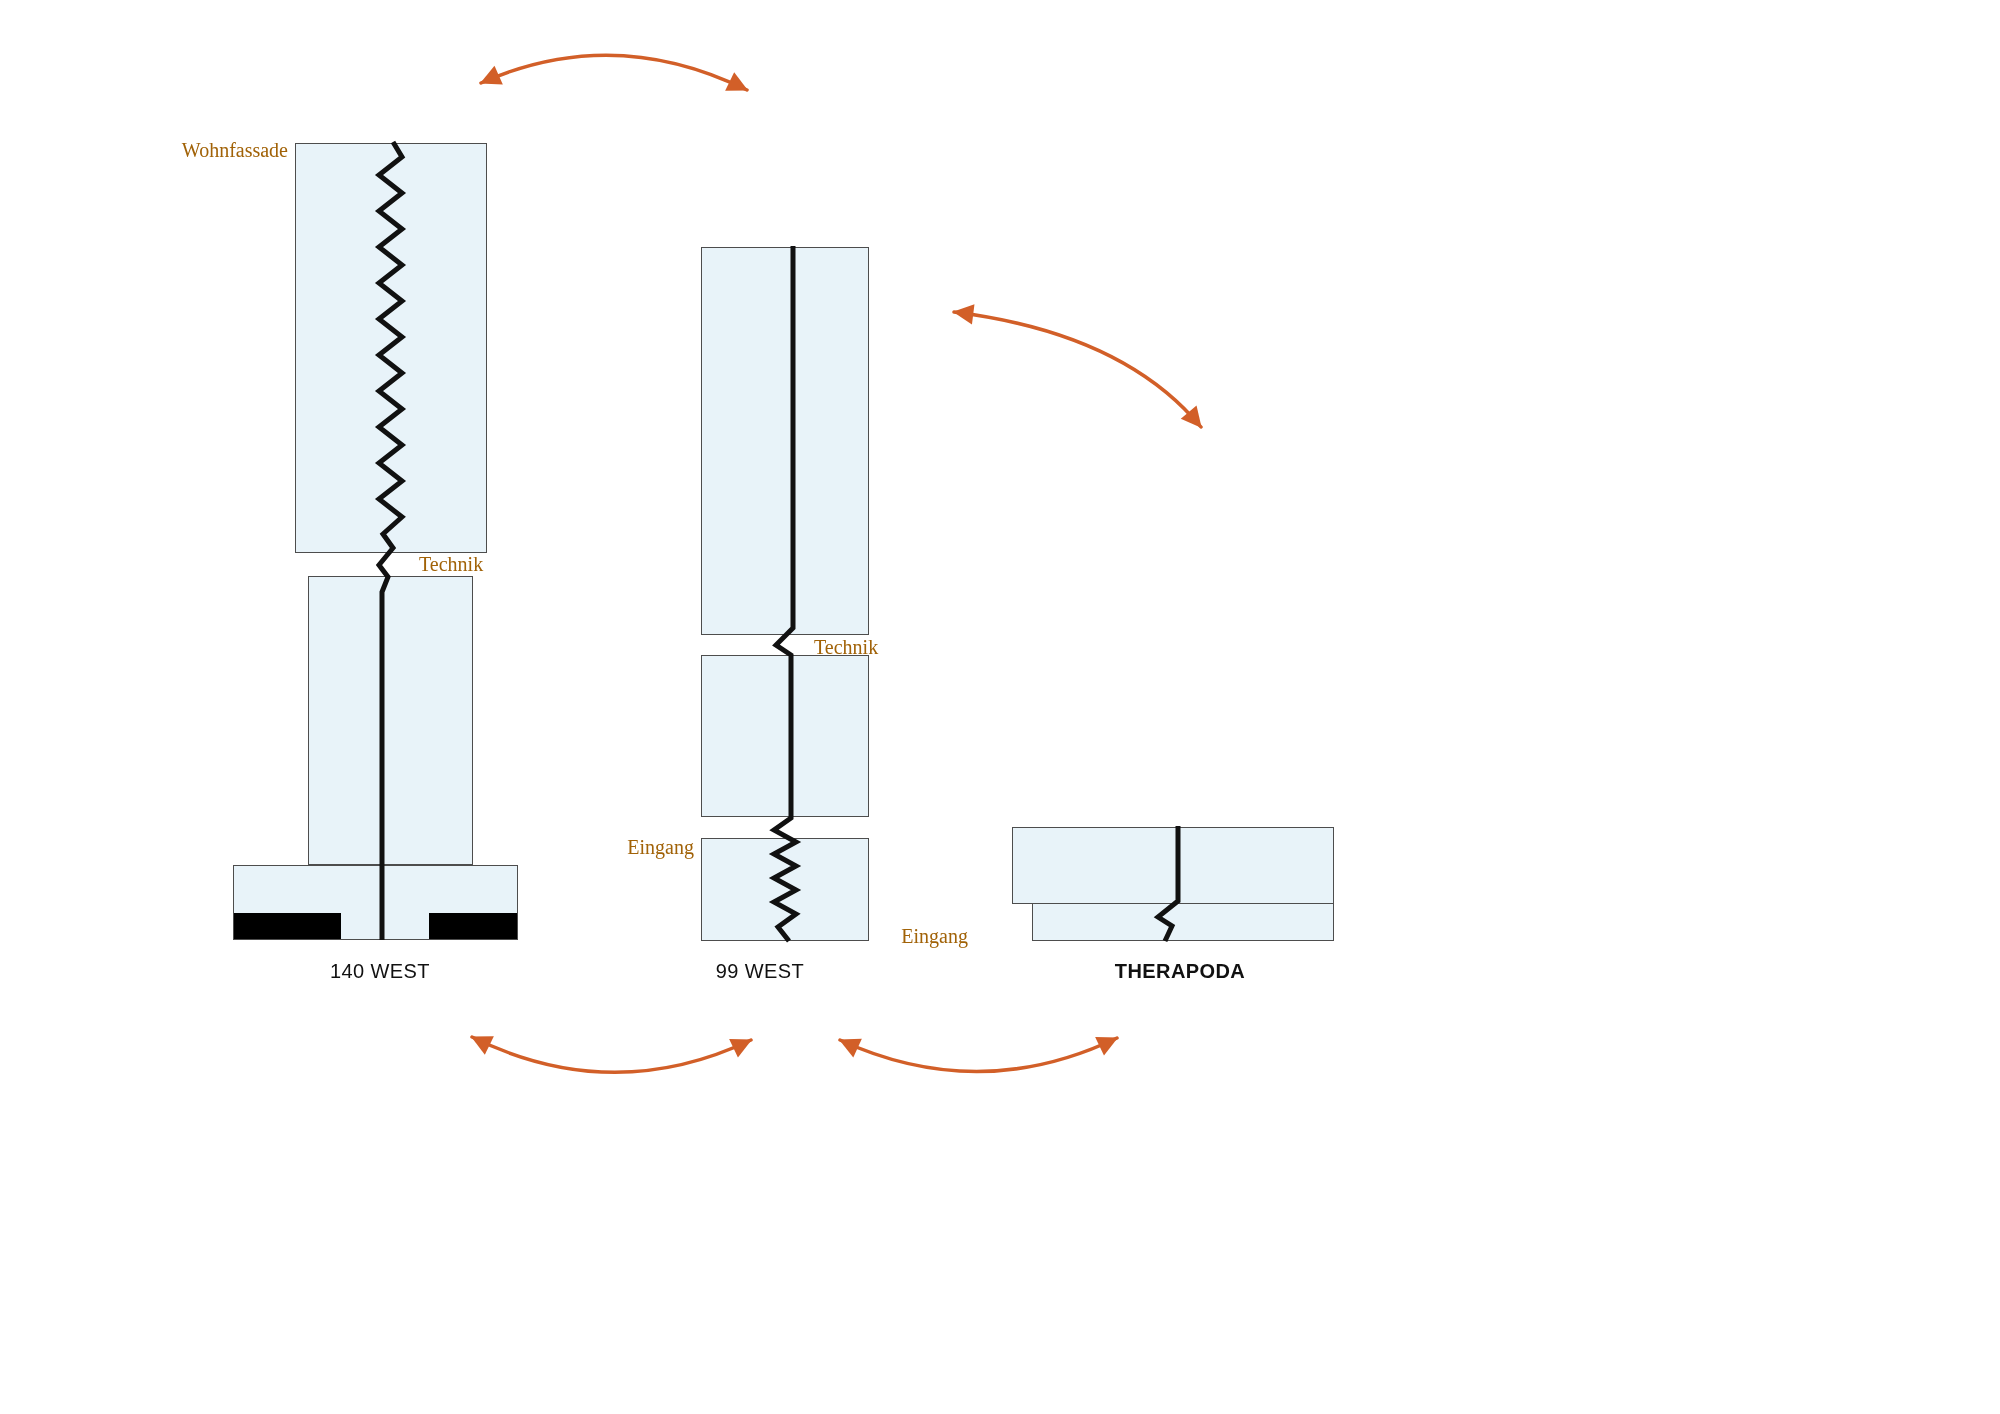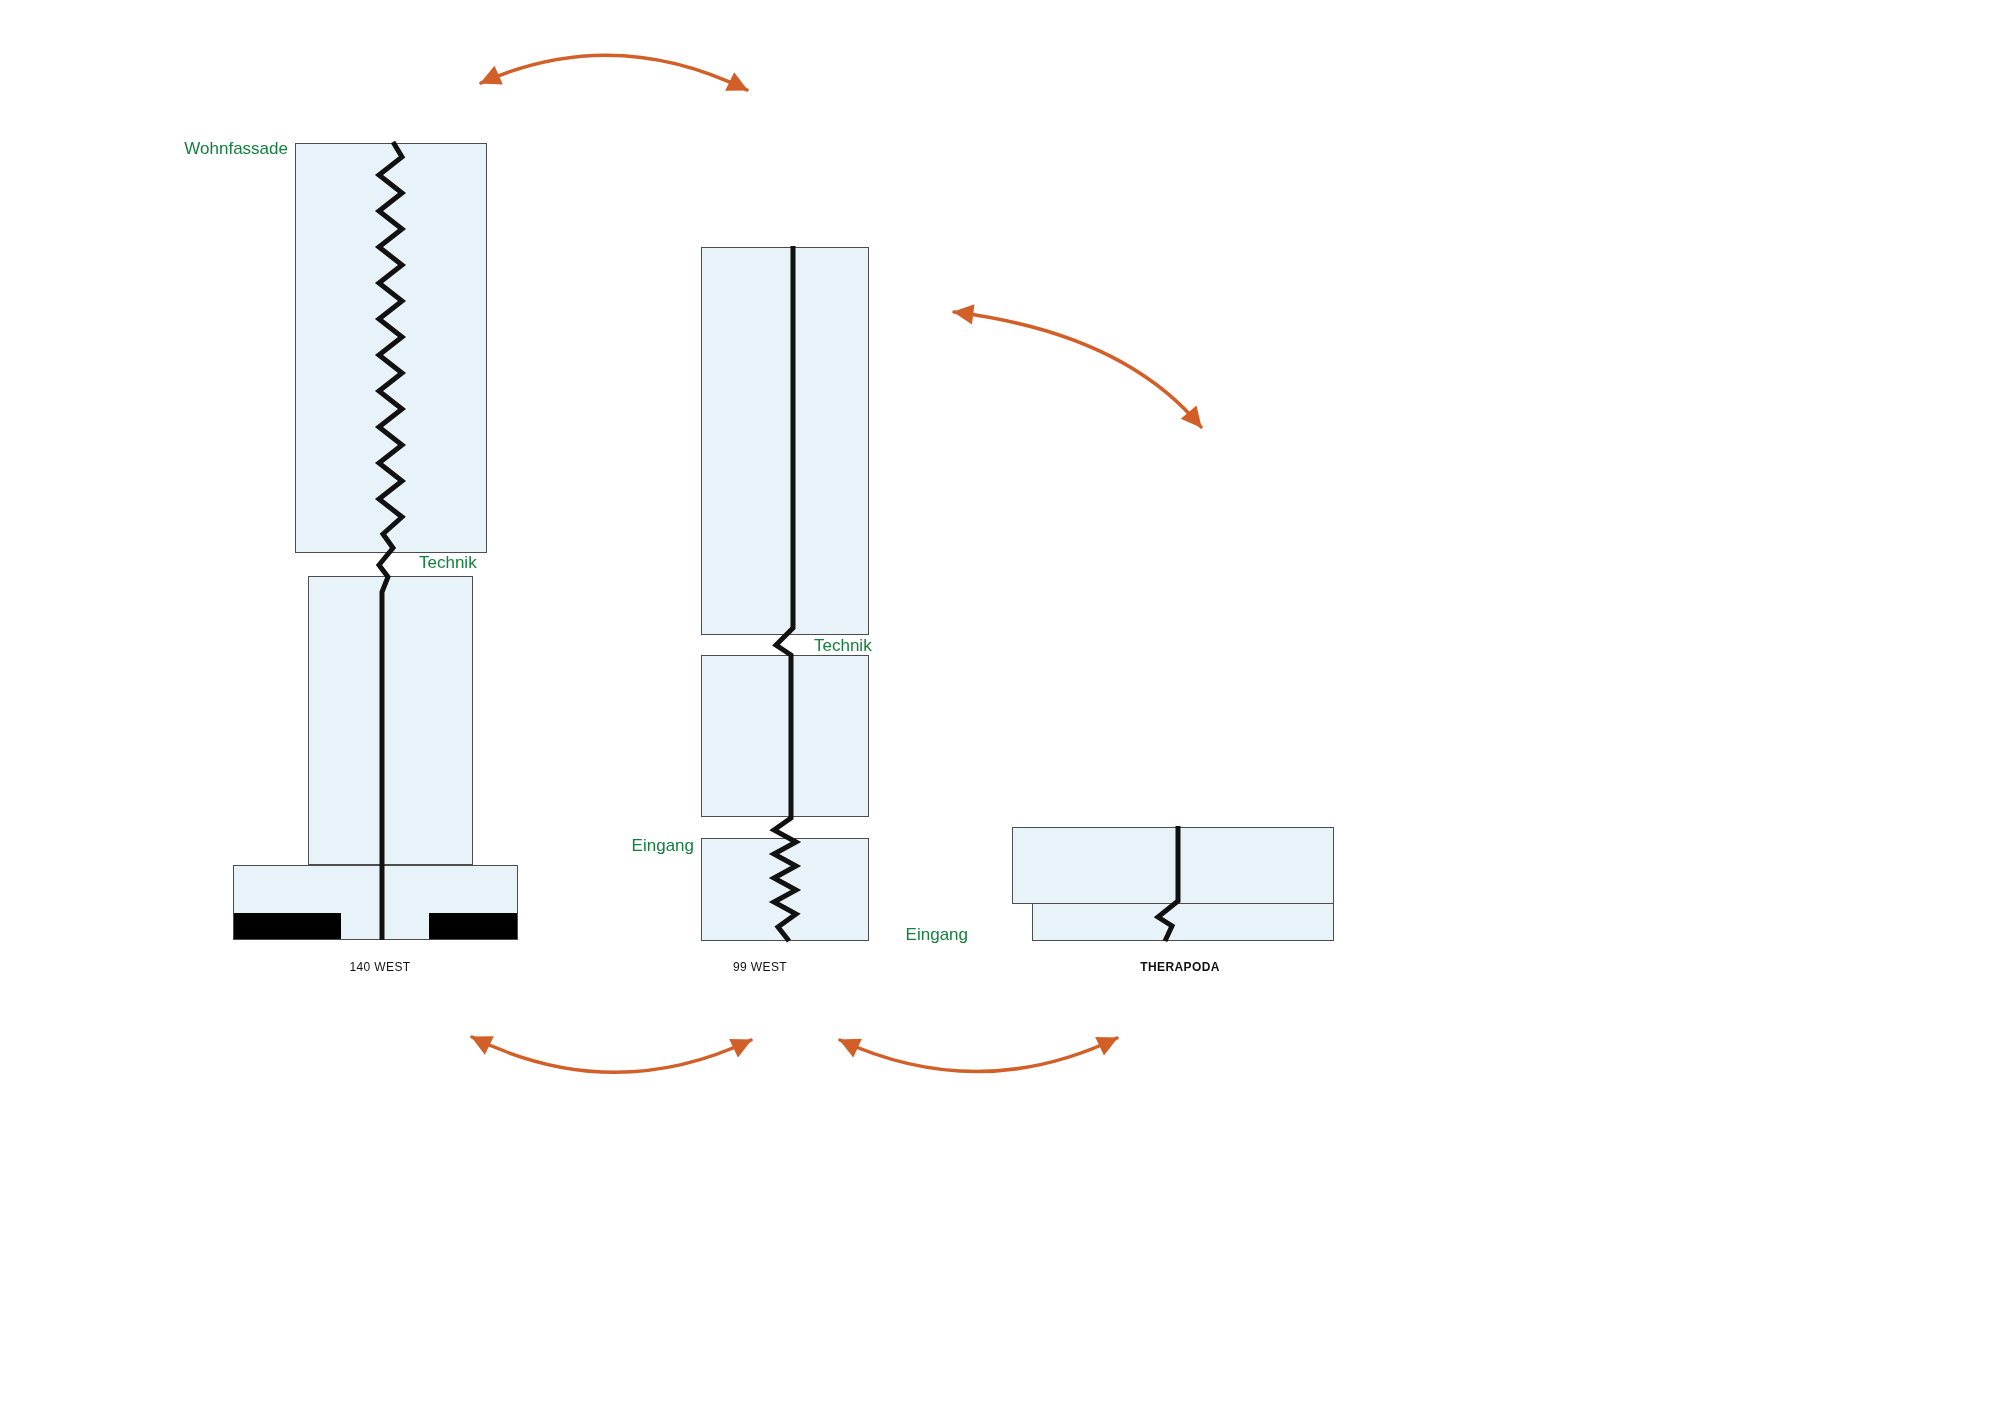--- a/index.html
+++ b/index.html
@@ -20,30 +20,31 @@
     background: #e8f3f9;
     border: 1px solid #4d4d4d;
     box-sizing: border-box;
   }
   .blackbar {
     position: absolute;
     background: #000000;
   }
   .anno {
     position: absolute;
-    font-size: 17px;
-    color: #15803d;
+    font-size: 20px;
+    color: #a16207;
     white-space: nowrap;
+    font-family: Liberation Serif, serif;
   }
   .anno.right-align {
     text-align: right;
   }
   .bname {
     position: absolute;
-    font-size: 12px;
+    font-size: 20px;
     color: #111111;
     text-align: center;
     letter-spacing: 0.4px;
     white-space: nowrap;
   }
   svg.layer {
     position: absolute;
     left: 0;
     top: 0;
     width: 2000px;

